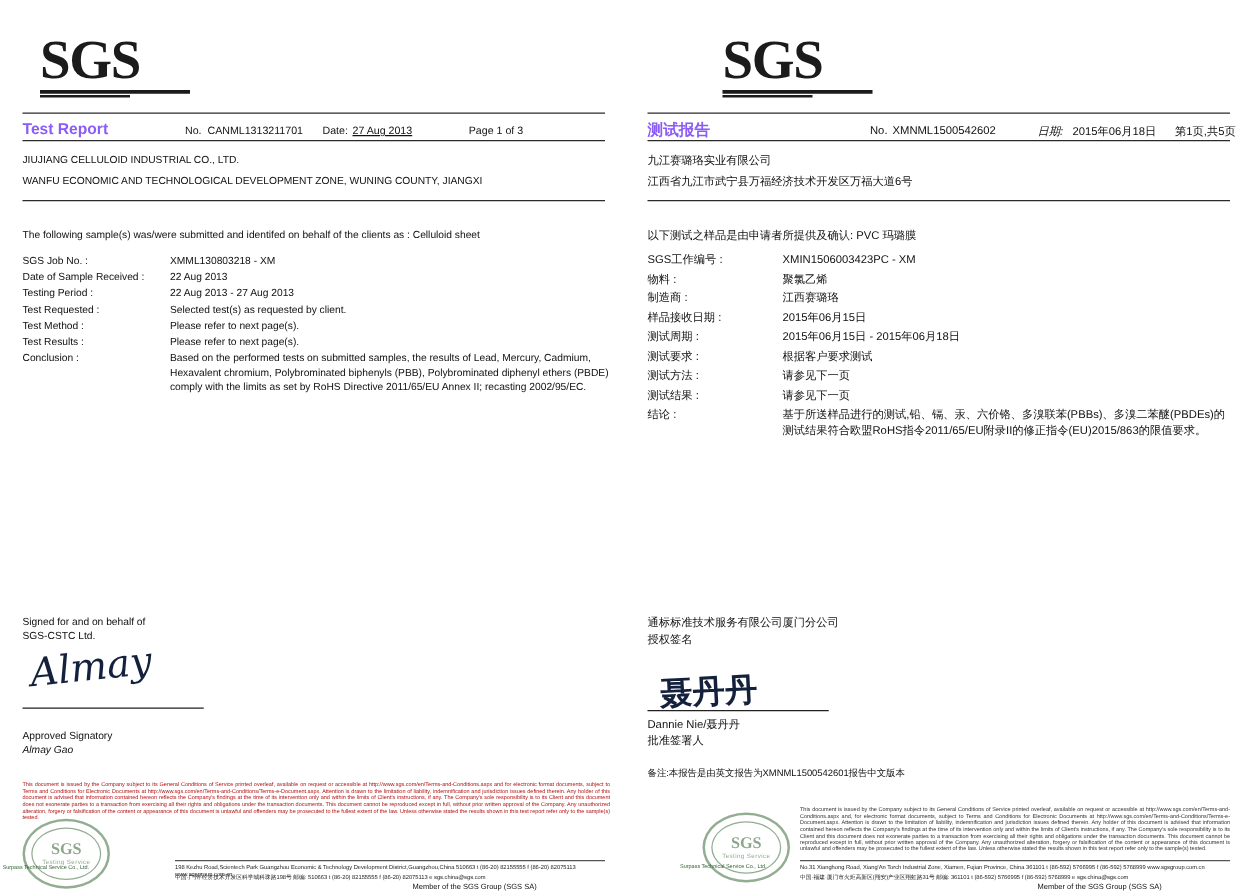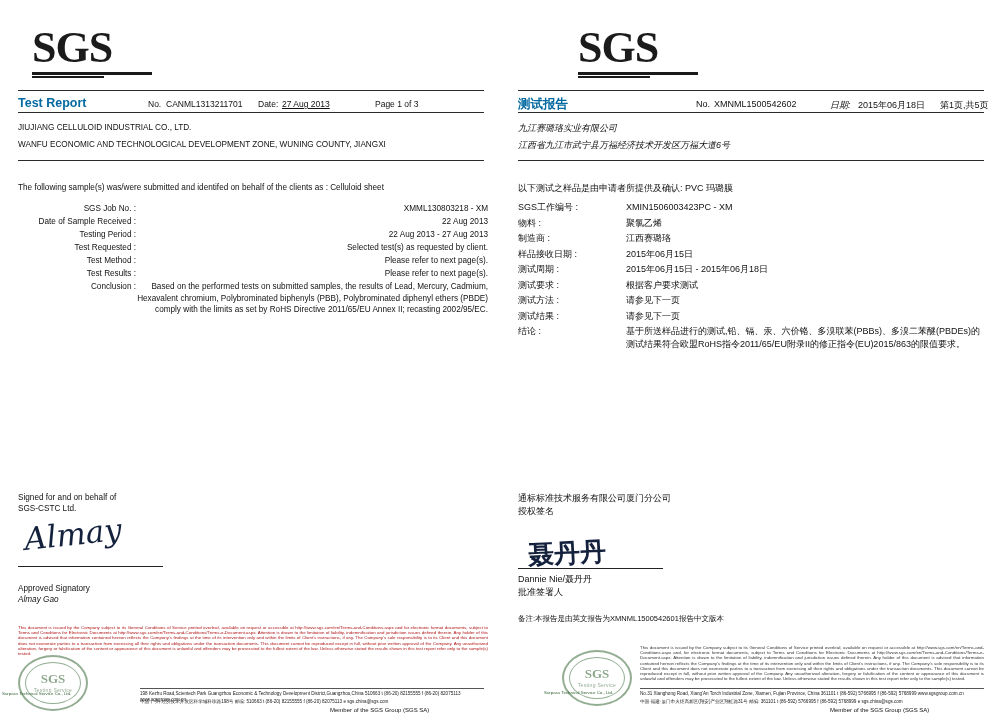--- a/index.html
+++ b/index.html
@@ -23,27 +23,27 @@
     color:#1b1b1b;
     line-height:1;
   }
   .sgs-logo .txt{font-size:44px;display:block;}
   .sgs-logo .bar{display:block;height:3px;background:#1b1b1b;margin-top:2px;}
   .sgs-logo .bar2{display:block;height:2px;background:#1b1b1b;margin-top:1px;width:60%;}
 
   
   .rule{position:absolute;background:#2b2b2b;height:1px;}
   .title{
-    position:absolute;font-weight:bold;font-size:12.5px;color:#0369a1;
+    position:absolute;font-weight:bold;font-size:12.5px;color:#8b5cf6;
   }
   .hdr-item{position:absolute;font-size:8.5px;color:#111;white-space:nowrap;}
   .hdr-item.cn{font-size:9px;}
 
   .addr{position:absolute;font-size:8.2px;color:#111;white-space:nowrap;}
-  .addr.cn{font-size:9px;font-style:italic;}
+  .addr.cn{font-size:9px;}
 
   .intro{position:absolute;font-size:8.2px;color:#111;}
   .intro.cn{font-size:9px;}
 
   
   .kv{position:absolute;width:470px;}
   .kv .row{display:flex;font-size:8.2px;line-height:11.5px;color:#111;margin-bottom:1.5px;}
   .kv .row .k{width:118px;flex:0 0 118px;}
   .kv .row .v{flex:1;}
   .kv.cn .row{font-size:9px;line-height:13px;margin-bottom:2.5px;}
@@ -123,21 +123,21 @@
 
     <div class="rule" style="left:18px;top:112px;width:466px;"></div>
 
     <div class="addr" style="left:18px;top:123px;">JIUJIANG CELLULOID INDUSTRIAL CO., LTD.</div>
     <div class="addr" style="left:18px;top:140px;">WANFU ECONOMIC AND TECHNOLOGICAL DEVELOPMENT ZONE, WUNING COUNTY, JIANGXI</div>
 
     <div class="rule" style="left:18px;top:160px;width:466px;"></div>
 
     <div class="intro" style="left:18px;top:183px;width:466px;">The following sample(s) was/were submitted and identifed on behalf of the clients as : Celluloid sheet</div>
 
-    <div class="kv" style="left:18px;top:203px;text-align:right;">
+    <div class="kv" style="left:18px;top:203px;">
       <div class="row">
         <div class="k">SGS Job No. :</div>
         <div class="v">XMML130803218 - XM</div>
       </div>
       <div class="row">
         <div class="k">Date of Sample Received :</div>
         <div class="v">22 Aug 2013</div>
       </div>
       <div class="row">
         <div class="k">Testing Period :</div>

